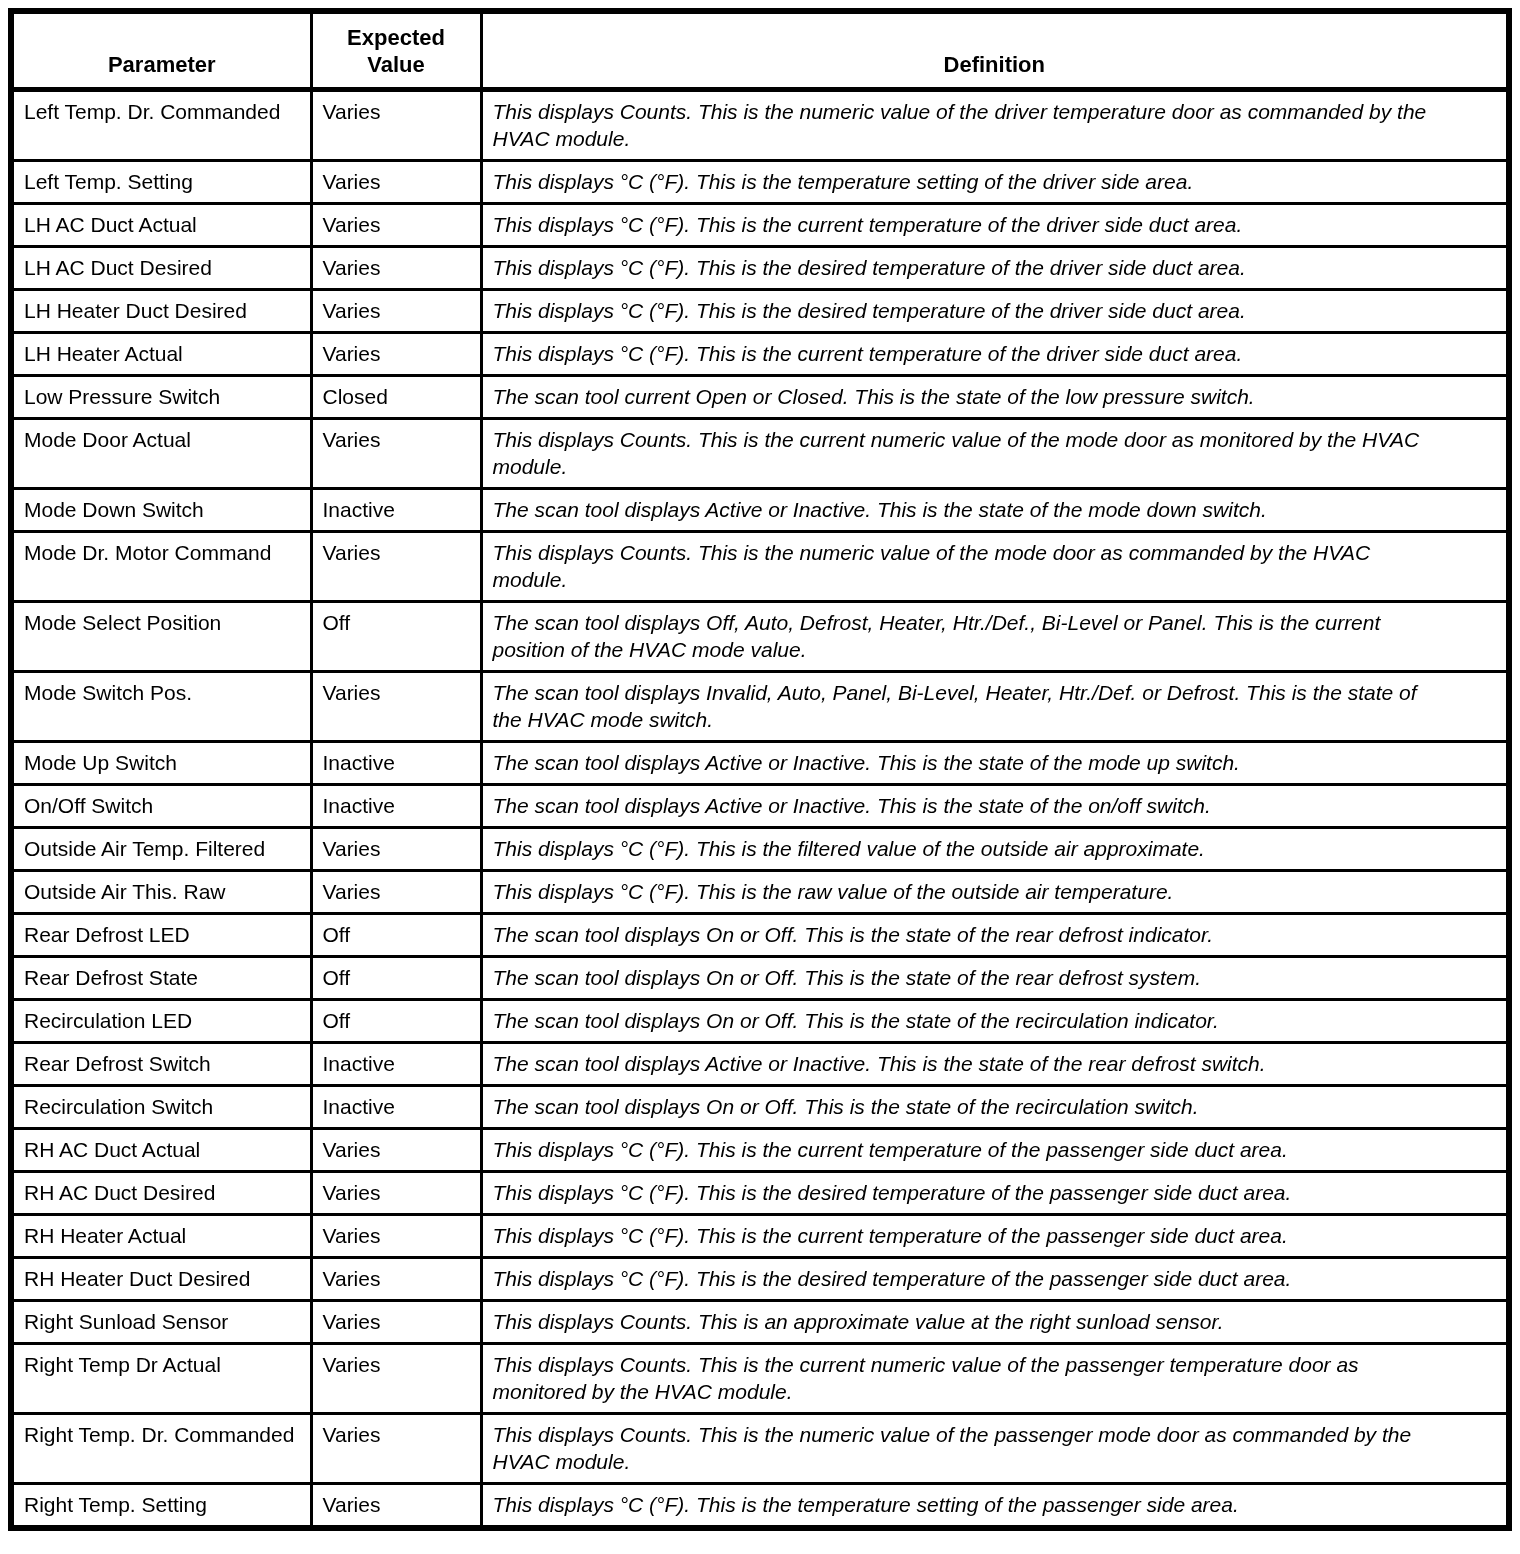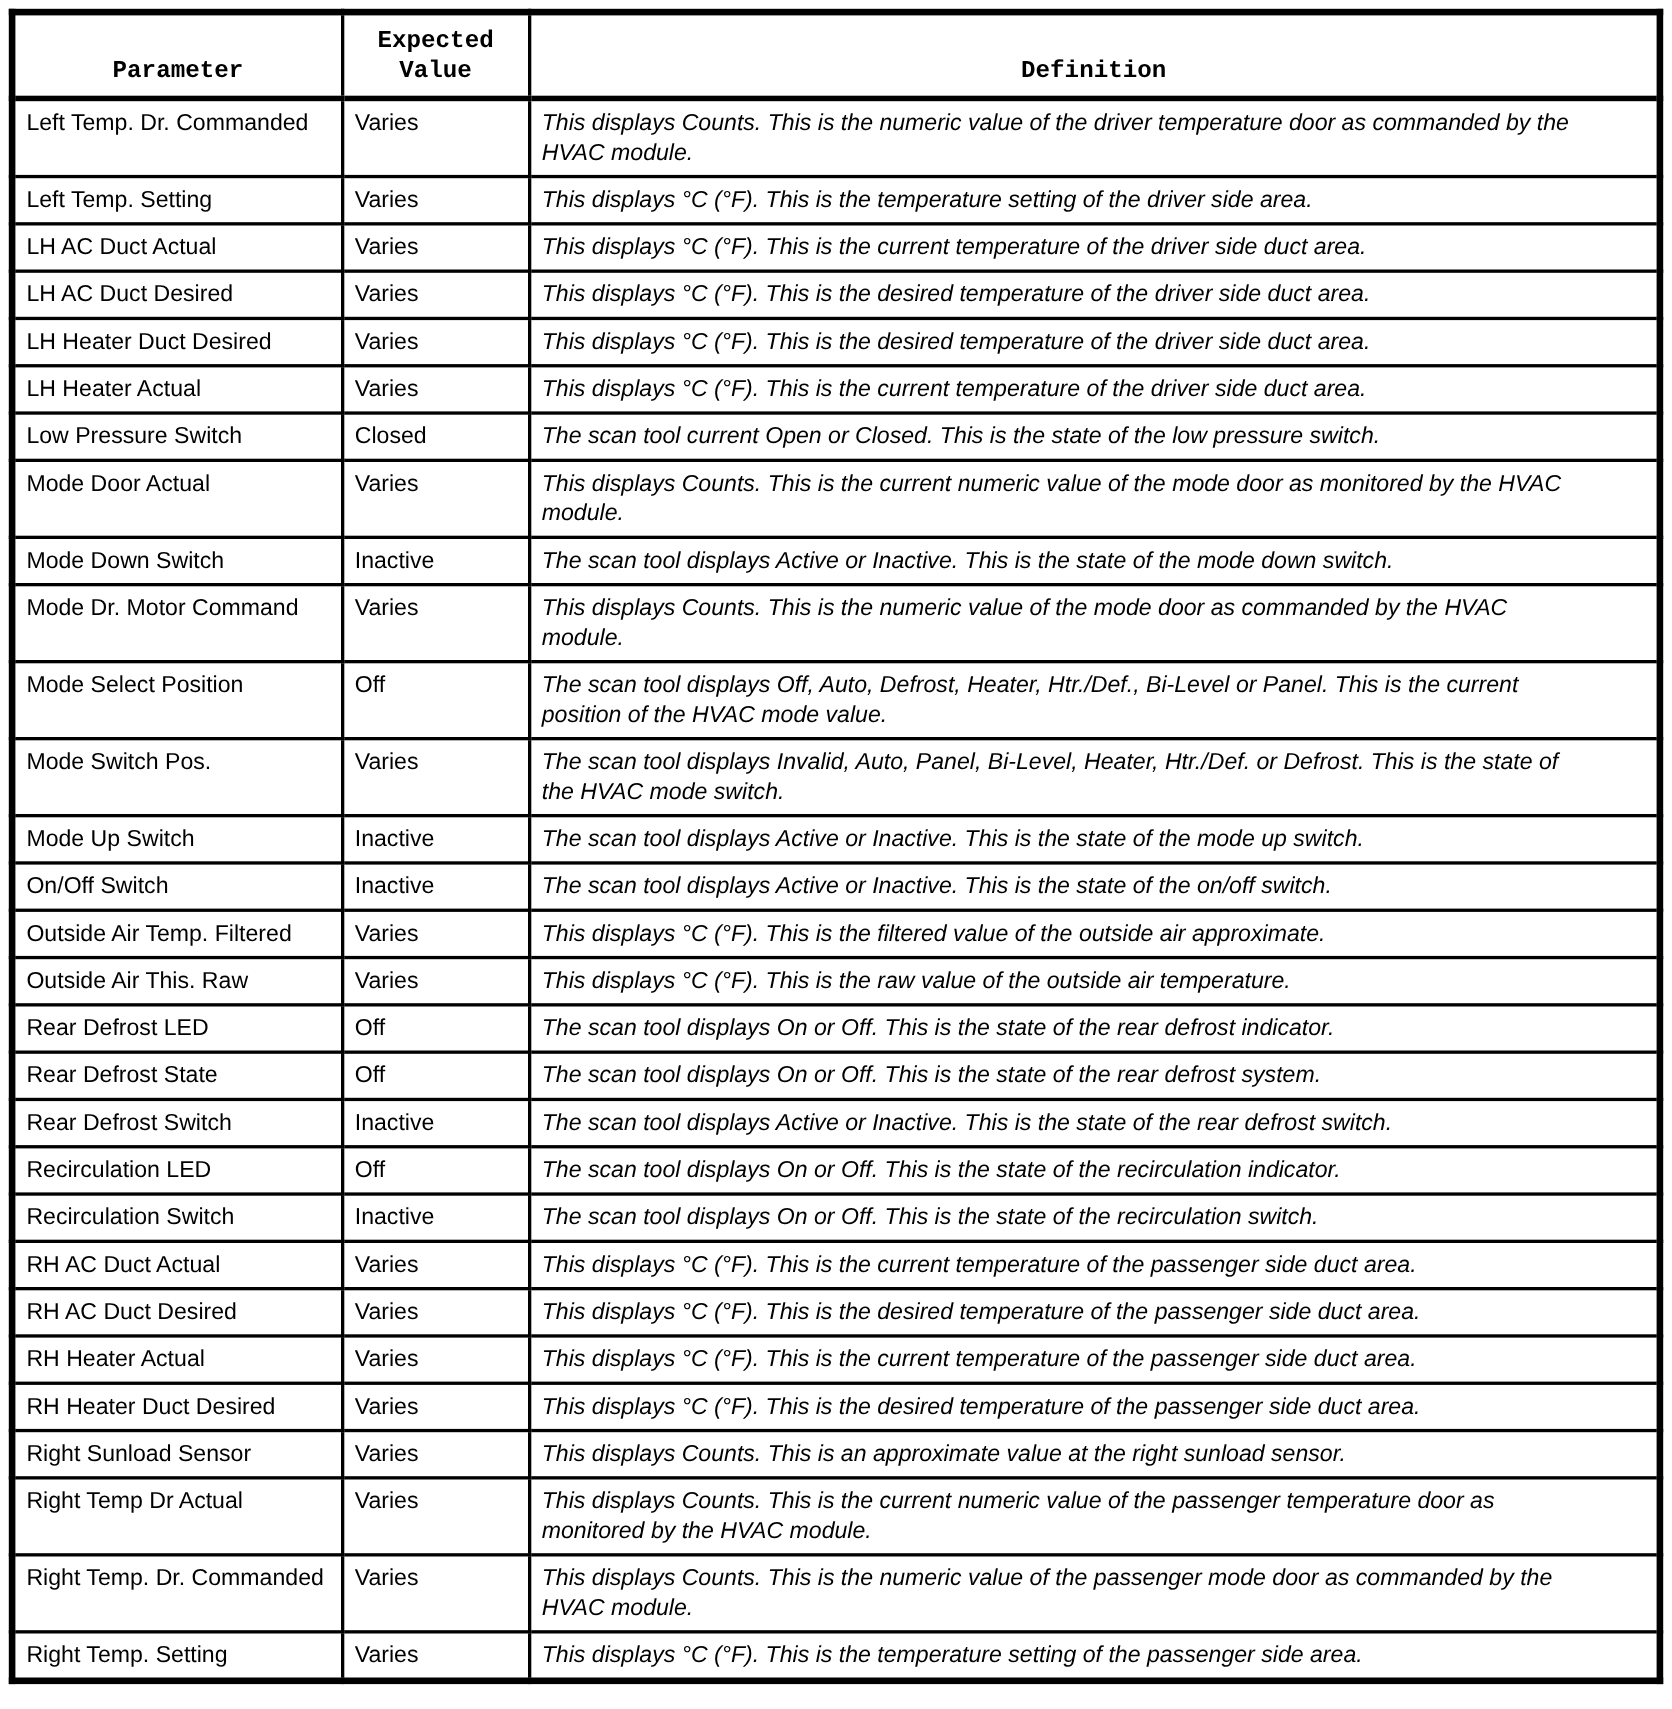--- a/index.html
+++ b/index.html
@@ -35,21 +35,20 @@
   .param-table th {
     border: 3px solid #000000;
     border-bottom: 5px solid #000000;
     font-weight: bold;
     font-size: 22px;
     line-height: 27px;
     text-align: center;
     vertical-align: bottom;
     padding: 10px 8px 9px 8px;
     background: #ffffff;
-    font-family: Liberation Mono, monospace;
   }
   .param-table td {
     border: 3px solid #000000;
     font-size: 21px;
     line-height: 27px;
     text-align: left;
     vertical-align: top;
     padding: 6px 10px 7px 10px;
     background: #ffffff;
     overflow: hidden;
@@ -164,28 +163,28 @@
             <td>Rear Defrost LED</td>
             <td>Off</td>
             <td class="def-cell">The scan tool displays On or Off. This is the state of the rear defrost indicator.</td>
           </tr>
           <tr>
             <td>Rear Defrost State</td>
             <td>Off</td>
             <td class="def-cell">The scan tool displays On or Off. This is the state of the rear defrost system.</td>
           </tr>
           <tr>
+            <td>Recirculation LED</td>
+            <td>Off</td>
+            <td class="def-cell">The scan tool displays On or Off. This is the state of the recirculation indicator.</td>
+          </tr>
+          <tr>
             <td>Rear Defrost Switch</td>
             <td>Inactive</td>
             <td class="def-cell">The scan tool displays Active or Inactive. This is the state of the rear defrost switch.</td>
-          </tr>
-          <tr>
-            <td>Recirculation LED</td>
-            <td>Off</td>
-            <td class="def-cell">The scan tool displays On or Off. This is the state of the recirculation indicator.</td>
           </tr>
           <tr>
             <td>Recirculation Switch</td>
             <td>Inactive</td>
             <td class="def-cell">The scan tool displays On or Off. This is the state of the recirculation switch.</td>
           </tr>
           <tr>
             <td>RH AC Duct Actual</td>
             <td>Varies</td>
             <td class="def-cell">This displays °C (°F). This is the current temperature of the passenger side duct area.</td>

